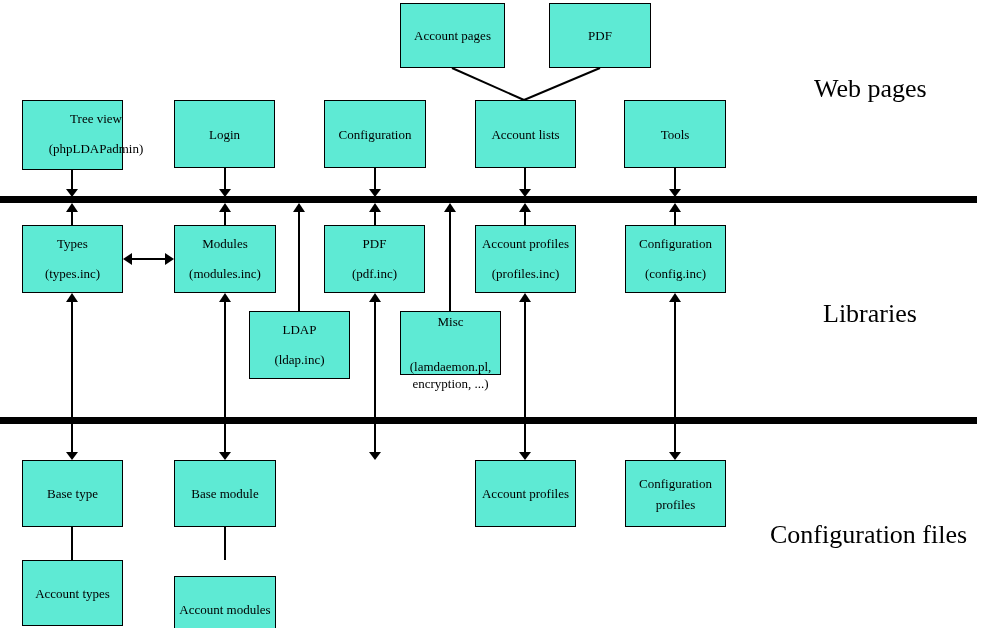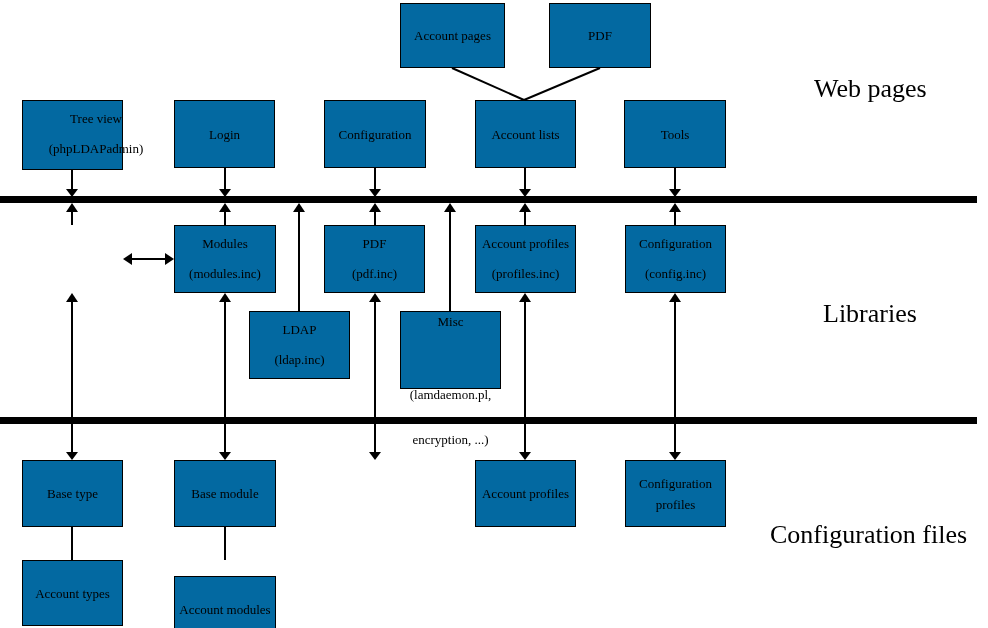--- a/index.html
+++ b/index.html
@@ -20,21 +20,21 @@
     position: absolute;
     left: 0;
     top: 0;
     width: 988px;
     height: 628px;
   }
   .box {
     position: absolute;
     box-sizing: border-box;
     border: 1px solid #000000;
-    background: #0369a1;
+    background: #5eead4;
     display: flex;
     flex-direction: column;
     align-items: center;
     text-align: center;
     font-size: 13px;
     line-height: 15px;
     white-space: nowrap;
   }
   .box.one { justify-content: center; }
   .box.two { justify-content: flex-start; padding-top: 10px; }
@@ -132,20 +132,24 @@
   <div class="box one" style="left:324px; top:100px; width:102px; height:68px;">
     <span>Configuration</span>
   </div>
   <div class="box one" style="left:475px; top:100px; width:101px; height:68px;">
     <span>Account lists</span>
   </div>
   <div class="box one" style="left:624px; top:100px; width:102px; height:68px;">
     <span>Tools</span>
   </div>
 
+  <div class="box two" style="left:22px; top:225px; width:101px; height:68px;">
+    <span>Types</span>
+    <span>(types.inc)</span>
+  </div>
   <div class="box two" style="left:174px; top:225px; width:102px; height:68px;">
     <span>Modules</span>
     <span>(modules.inc)</span>
   </div>
   <div class="box two" style="left:324px; top:225px; width:101px; height:68px;">
     <span>PDF</span>
     <span>(pdf.inc)</span>
   </div>
   <div class="box two" style="left:475px; top:225px; width:101px; height:68px;">
     <span>Account profiles</span>
@@ -153,21 +157,21 @@
   </div>
   <div class="box two" style="left:625px; top:225px; width:101px; height:68px;">
     <span>Configuration</span>
     <span>(config.inc)</span>
   </div>
 
   <div class="box two" style="left:249px; top:311px; width:101px; height:68px;">
     <span>LDAP</span>
     <span>(ldap.inc)</span>
   </div>
-  <div class="box misc" style="left:400px; top:311px; width:101px; height:78px;gap:28px;">
+  <div class="box misc" style="left:400px; top:311px; width:101px; height:64px;">
     <span>Misc</span>
     <span>(lamdaemon.pl,</span>
     <span>encryption, ...)</span>
   </div>
 
   <div class="box one" style="left:22px; top:460px; width:101px; height:67px;">
     <span>Base type</span>
   </div>
   <div class="box one" style="left:174px; top:460px; width:102px; height:67px;">
     <span>Base module</span>

